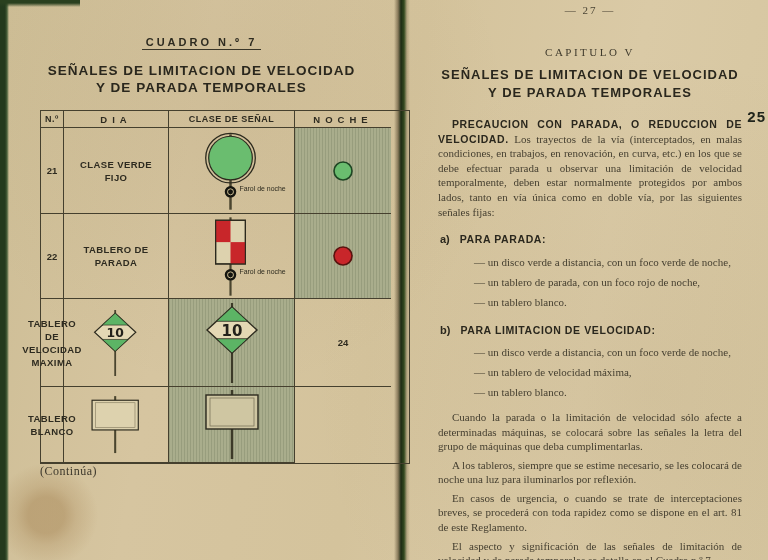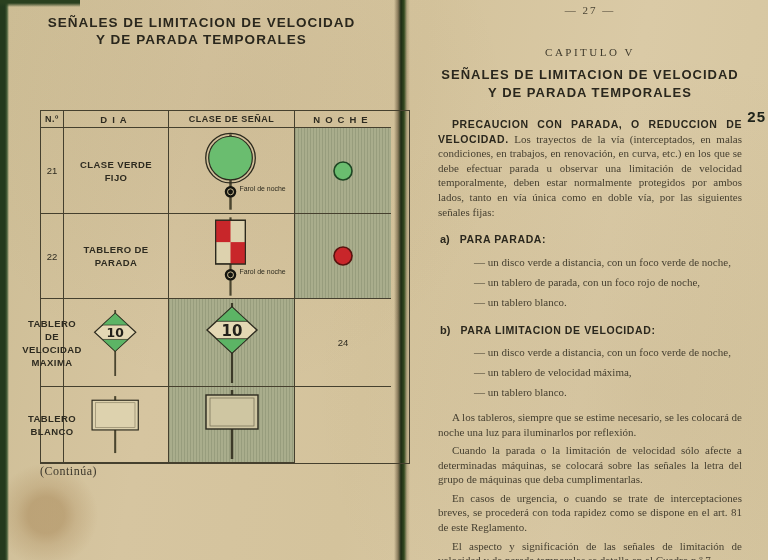--- a/index.html
+++ b/index.html
@@ -58,21 +58,21 @@
   }
   .cell {
     border-right: 1px solid #45402e;
     border-bottom: 1px solid #45402e;
     position: relative;
     display: flex; align-items: center; justify-content: center;
   }
   .cell:nth-child(4n) { border-right: none; }
   .th { font-weight: bold; font-size: 9px; color: #2e2b20; letter-spacing: 0.5px; }
   .th-spread { letter-spacing: 5px; font-size: 9.5px; }
-  .num-cell { font-size: 9.5px; font-weight: normal; color: #2e2b20; }
+  .num-cell { font-size: 9.5px; font-weight: bold; color: #2e2b20; }
   .label-cell {
     font-size: 9.5px; font-weight: bold; letter-spacing: 0.4px; color: #2e2b20;
     text-align: center; line-height: 13px; padding: 0 8px;
   }
   .night {
     background:
       repeating-linear-gradient(90deg, rgba(45,60,35,0.14) 0 1px, rgba(0,0,0,0) 1px 3px),
       #a9ad8c;
   }
   .continua {
@@ -114,20 +114,23 @@
 </style>
 </head>
 <body>
 
 <div class="book">
   <div class="edge-left"></div>
   <div class="corner-topleft"></div>
   <div class="gutter"></div>
 
   <div class="page page-left">
+    <div class="cuadro-label">
+      <span>CUADRO N.º 7</span>
+    </div>
     <div class="table-title">
       <div>SEÑALES DE LIMITACION DE VELOCIDAD</div>
       <div>Y DE PARADA TEMPORALES</div>
     </div>
 
     <div class="signal-table">
 
       <div class="cell th">N.º</div>
       <div class="cell th th-spread">DIA</div>
       <div class="cell th">CLASE DE SEÑAL</div>
@@ -233,20 +236,20 @@
           <li>— un tablero blanco.</li>
         </ul>
 
         <p class="para section-head"><span class="sec-letter">b)</span><span class="sec-title">PARA LIMITACION DE VELOCIDAD:</span></p>
         <ul class="dash-list">
           <li>— un disco verde a distancia, con un foco verde de noche,</li>
           <li>— un tablero de velocidad máxima,</li>
           <li>— un tablero blanco.</li>
         </ul>
 
+        <p class="para">Cuando la parada o la limitación de velocidad sólo afecte a determinadas máquinas, se colocará sobre las señales la letra del grupo de máquinas que deba cumplimentarlas.</p>
         <p class="para">A los tableros, siempre que se estime necesario, se les colocará de noche una luz para iluminarlos por reflexión.</p>
-        <p class="para">Cuando la parada o la limitación de velocidad sólo afecte a determinadas máquinas, se colocará sobre las señales la letra del grupo de máquinas que deba cumplimentarlas.</p>
         <p class="para">En casos de urgencia, o cuando se trate de interceptaciones breves, se procederá con toda rapidez como se dispone en el art. 81 de este Reglamento.</p>
         <p class="para">El aspecto y significación de las señales de limitación de velocidad y de parada temporales se detalla en el Cuadro n.º 7.</p>
       </div>
     </div>
   </div>
 </div>
 
 </body></html>

